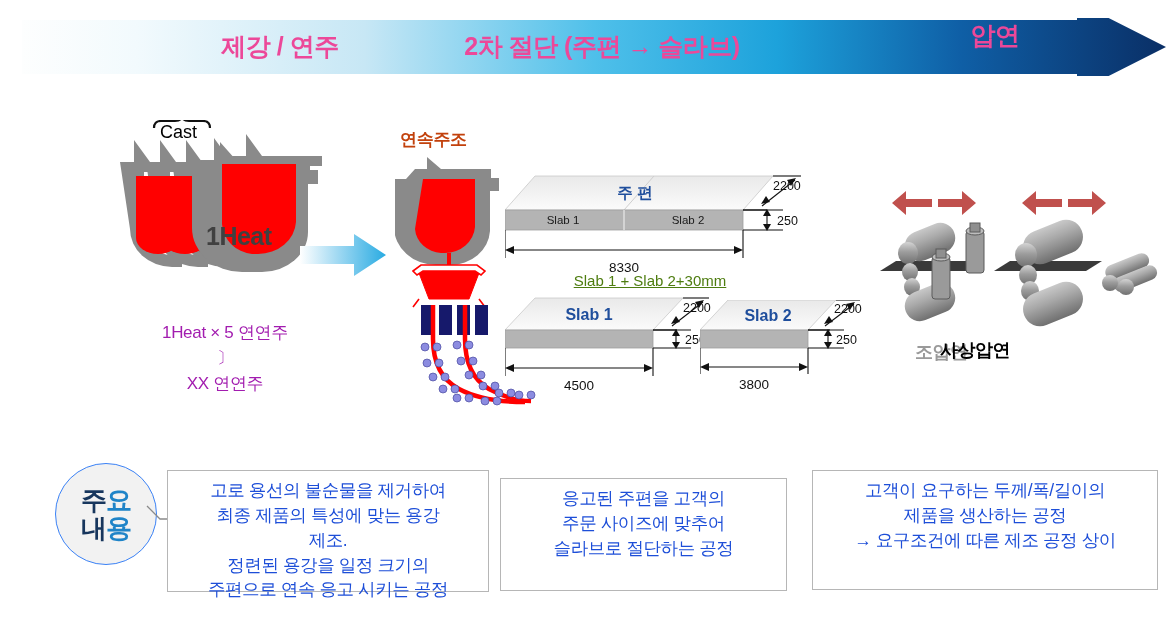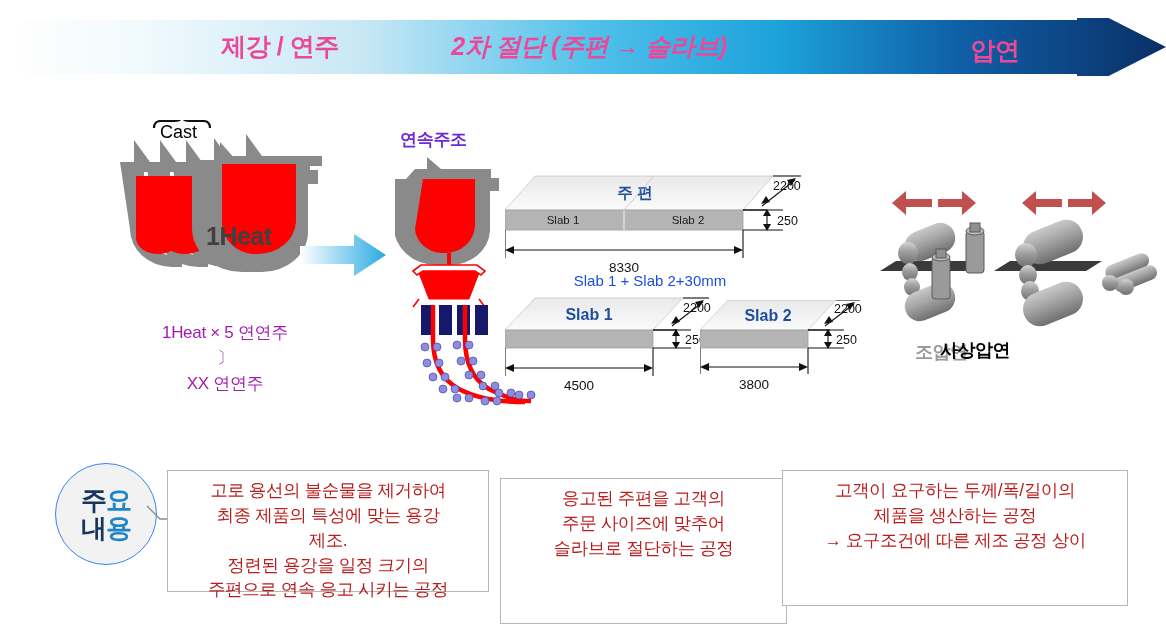--- a/index.html
+++ b/index.html
@@ -12,46 +12,46 @@
   .stage{position:absolute;left:0;top:0;width:1166px;height:640px;}
 
   
   #header-arrow{position:absolute;left:22px;top:18px;width:1144px;height:58px;}
   #header-arrow svg{display:block;}
   .phase-label{
     position:absolute;text-align:center;font-size:25px;font-weight:700;
     color:#ec4899;line-height:1.18;letter-spacing:-0.5px;white-space:normal;
   }
   #phase-label-0{left:190px;top:32px;width:180px;}
-  #phase-label-1{left:424px;top:32px;width:330px;font-style:italic;}
-  #phase-label-2{left:900px;top:36px;width:190px;}
+  #phase-label-1{left:437px;top:32px;width:330px;}
+  #phase-label-2{left:900px;top:21px;width:190px;}
 
   
   #ladle-group{position:absolute;left:100px;top:120px;width:250px;height:200px;}
   .cast-brace-label{position:absolute;left:160px;top:122px;font-size:18px;color:#000000;}
   .heat-text{
     position:absolute;left:206px;top:222px;font-size:25px;font-weight:600;color:#404040;
     letter-spacing:-0.5px;
   }
   #ladle-caption{
     position:absolute;left:95px;top:320px;width:260px;text-align:center;
     font-size:17px;line-height:1.55;color:#a21caf;letter-spacing:-0.3px;
   }
   #ladle-caption .tilde{font-size:16px;display:block;}
 
   
   #transition-arrow{position:absolute;left:300px;top:230px;width:86px;height:50px;}
 
   
-  #caster-label{position:absolute;left:400px;top:128px;font-size:17px;font-weight:700;color:#6d28d9;letter-spacing:-0.3px;font-family:Liberation Serif, serif;}
+  #caster-label{position:absolute;left:400px;top:128px;font-size:17px;font-weight:700;color:#c2410c;letter-spacing:-0.3px;font-family:Liberation Serif, serif;}
   #caster{position:absolute;left:395px;top:155px;width:155px;height:255px;}
 
   
   #slab-top{position:absolute;left:505px;top:172px;width:330px;height:110px;}
-  #slab-top-caption{position:absolute;left:505px;top:272px;width:290px;text-align:center;font-size:15px;color:#1d4ed8;}
+  #slab-top-caption{position:absolute;left:505px;top:272px;width:290px;text-align:center;font-size:15px;color:#4d7c0f;text-decoration:underline;}
   #slab-one{position:absolute;left:505px;top:296px;width:350px;height:100px;}
   #slab-two{position:absolute;left:700px;top:300px;width:180px;height:95px;}
 
   
   #rolling-mills{position:absolute;left:880px;top:175px;width:286px;height:190px;}
   .mill-label{position:absolute;font-size:18px;font-weight:700;letter-spacing:-0.5px;text-align:right;}
   #mill-label-0{left:915px;top:340px;color:#9a9a9a;}
   #mill-label-1{left:940px;top:338px;color:#000000;}
 
   
@@ -61,26 +61,26 @@
     display:flex;flex-direction:column;align-items:center;justify-content:center;
     line-height:1.08;
   }
   .badge-row{font-size:26px;font-weight:700;letter-spacing:-1px;white-space:nowrap;}
   .badge-dark{color:#17365D;}
   .badge-light{color:#1F84C8;}
   #badge-connector{position:absolute;left:146px;top:505px;width:28px;height:22px;}
 
   .summary-box{
     position:absolute;border:1px solid #b6b6b6;background:#fff;
-    text-align:center;font-size:17.5px;line-height:1.42;color:#b91c1c;
+    text-align:center;font-size:17.5px;line-height:1.42;color:#1d4ed8;
     letter-spacing:-0.4px;box-sizing:border-box;padding-top:7px;
   }
   #summary-box-0{left:167px;top:470px;width:322px;height:122px;}
-  #summary-box-1{left:500px;top:478px;width:287px;height:146px;}
-  #summary-box-2{left:782px;top:470px;width:346px;height:136px;overflow:visible;}
+  #summary-box-1{left:500px;top:478px;width:287px;height:113px;}
+  #summary-box-2{left:812px;top:470px;width:346px;height:120px;overflow:visible;}
   #summary-box-2 .overflow-text{position:relative;}
 </style>
 </head>
 <body>
 
 <div class="stage">
 
   <div id="header-arrow">
     <svg width="1144" height="58" viewBox="0 0 1144 58">
       <defs>

